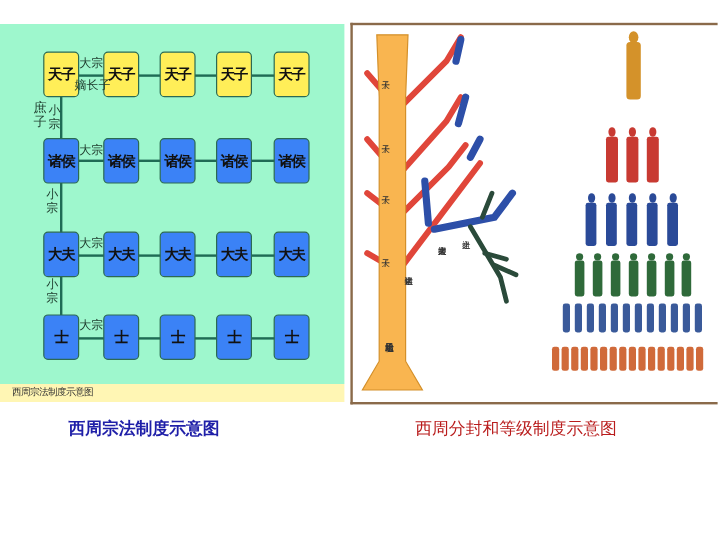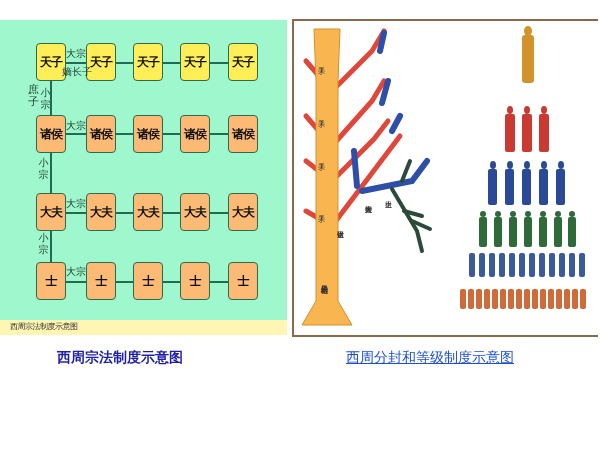--- a/index.html
+++ b/index.html
@@ -12,33 +12,33 @@
   #left-strip { left:0; top:320px; width:287px; height:15px; background:#fff6b4; }
   #left-strip-caption { left:10px; top:321px; font-size:8px; color:#333; letter-spacing:-0.5px; }
 
   .hline { position:absolute; height:2px; background:#1f6b55; }
   .vline { position:absolute; width:2px; background:#1f6b55; }
 
   .node { position:absolute; width:30px; height:38px; border:1.5px solid #2c6a52; border-radius:4px;
           box-sizing:border-box; display:flex; align-items:center; justify-content:center;
           font-size:12px; color:#111; font-weight:bold; letter-spacing:-1px; }
   .node.top { background:#ffee58; }
-  .node.low { background:#fdba74; }
+  .node.low { background:#3b82f6; }
 
   .lbl { position:absolute; font-size:10px; color:#1d3a2c; line-height:11px; }
   .vlbl { position:absolute; font-size:10px; color:#1d3a2c; width:11px; line-height:12px; text-align:center; }
 
   
   #right-panel { left:292px; top:19px; width:306px; height:318px; border:2px solid #8a6a4a;
                  border-right:none; box-sizing:border-box; background:#fff; }
 
   
   .caption { position:absolute; top:349px; font-size:14px; font-weight:bold; color:#1f1fa8;
              font-family:"DejaVu Serif", serif; }
-  #caption-right { font-weight:normal; color:#1d4ed8;text-decoration:underline; }
+  #caption-right { font-weight:normal; color:#b91c1c; }
 
   .tree-lbl { position:absolute; font-size:7px; color:#333; writing-mode:vertical-rl; line-height:8px; }
 </style>
 </head>
 <body>
 
 <div id="left-panel" class="abs"></div>
 <div id="left-strip" class="abs"></div>
 <div id="left-strip-caption" class="abs">西周宗法制度示意图</div>
 

